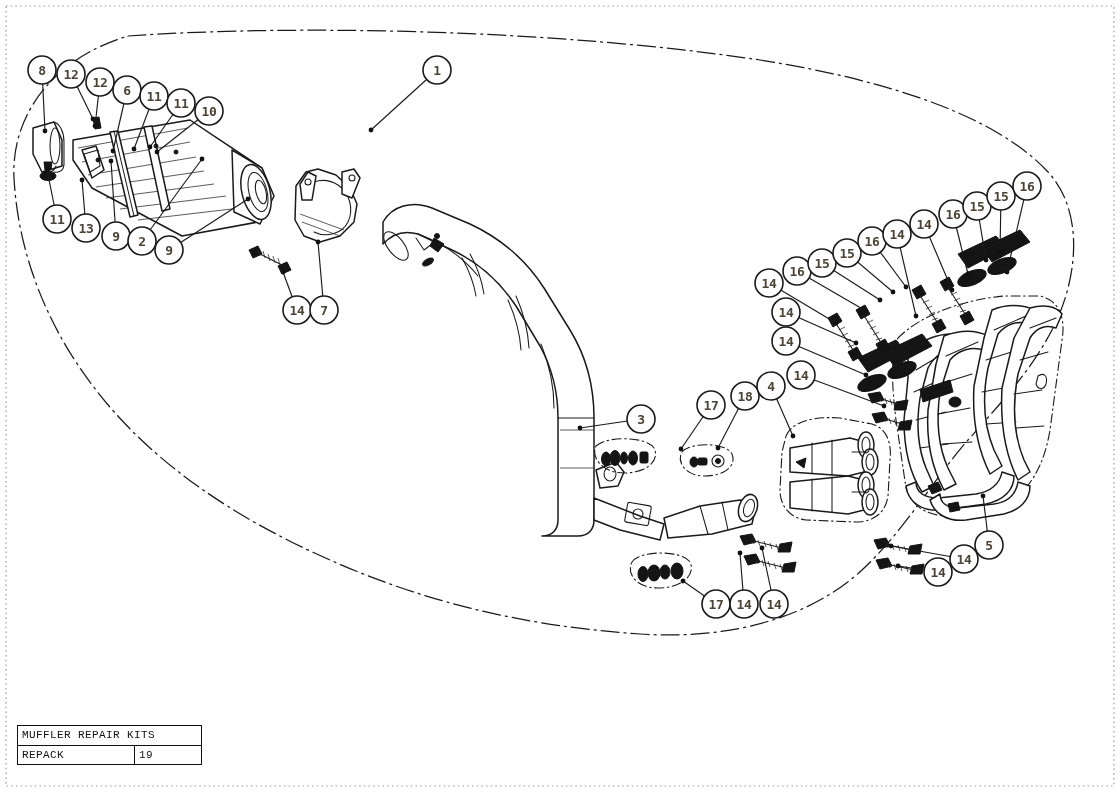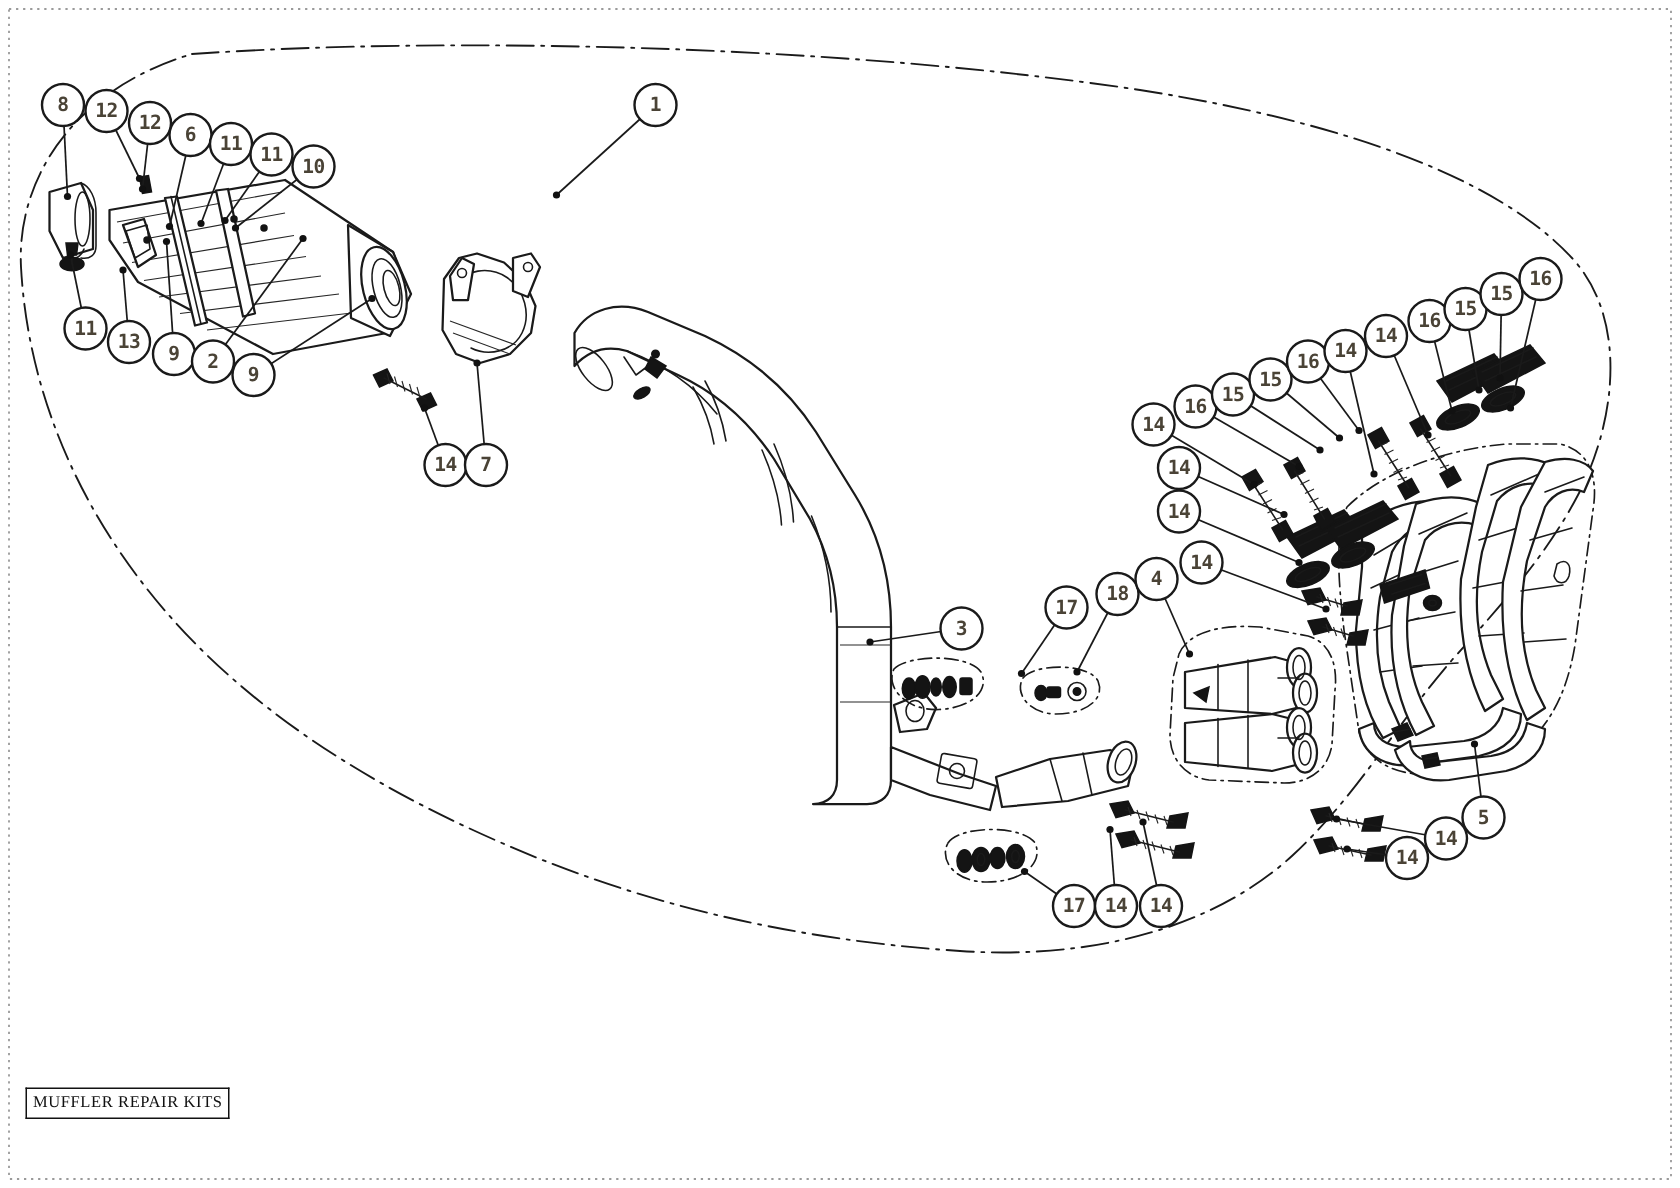--- a/index.html
+++ b/index.html
@@ -43,21 +43,21 @@
     stroke-dasharray:1.5 3.2;stroke-linecap:butt;
   }
 
   
   #kit-table{
     position:absolute;left:17px;top:725px;
     border-collapse:collapse;background:#fff;
   }
   #kit-table th,#kit-table td{
     border:1.3px solid #111;
-    font-family:Liberation Serif, serif;
+    font-family:Liberation Mono, monospace;
     font-size:11px;color:#111;font-weight:400;
     text-align:left;padding:3px 4px;line-height:1.15;
     letter-spacing:0.4px;white-space:nowrap;
   }
   #kit-table th{font-weight:400;}
   .kit-label{width:108px;}
   .kit-val{width:58px;}
 </style>
 </head>
 <body>
@@ -618,14 +618,18 @@
 </svg>
 </div>
 
 <table id="kit-table">
   <thead>
     <tr>
       <th colspan="2">MUFFLER REPAIR KITS</th>
     </tr>
   </thead>
   <tbody id="kit-table-body">
+      <tr>
+        <td class="kit-label">REPACK</td>
+        <td class="kit-val">19</td>
+      </tr>
     </tbody>
 </table>
 
 </body></html>

